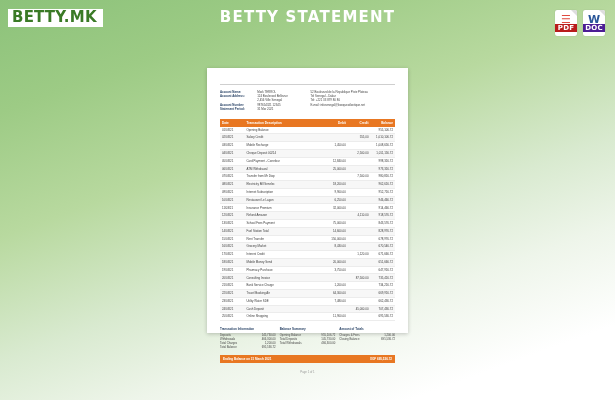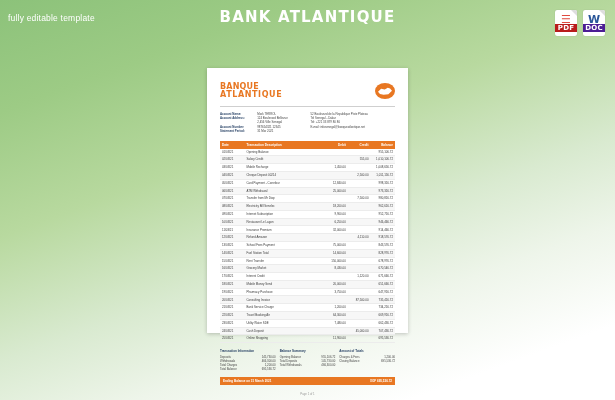--- a/index.html
+++ b/index.html
@@ -246,48 +246,41 @@
     font-size: 2.8px;
   }
 </style>
 </head>
 <body>
 
 <div class="page">
   <div class="green-band"></div>
 
   <div class="brand">
-    <div class="brand-sub">fully editable template</div>
+    <div class="brand-logo">BETTY.MK</div>
   </div>
 
-  <div class="doc-title">BANK ATLANTIQUE</div>
+  <div class="doc-title">BETTY STATEMENT</div>
 
   <div class="file-badges">
     <div class="badge pdf">
       <div class="corner"></div>
       <div class="glyph">☰</div>
       <div class="tag">PDF</div>
     </div>
     <div class="badge word">
       <div class="corner"></div>
       <div class="glyph">W</div>
       <div class="tag">DOC</div>
     </div>
   </div>
 
   <div class="sheet">
     <div class="sheet-inner">
 
-      <div class="bank-row">
-        <div class="bank-name">
-          <div>BANQUE</div>
-          <div class="l2">ATLANTIQUE</div>
-        </div>
-        <div class="bank-mark"></div>
-      </div>
 
       <div class="rule"></div>
 
       <div class="info">
         <div class="info-col left">
           <div class="info-line">
               <span class="info-k">Account Name:</span>
               <span class="info-v">Mark TERROL</span>
             </div>
           <div class="info-line">

